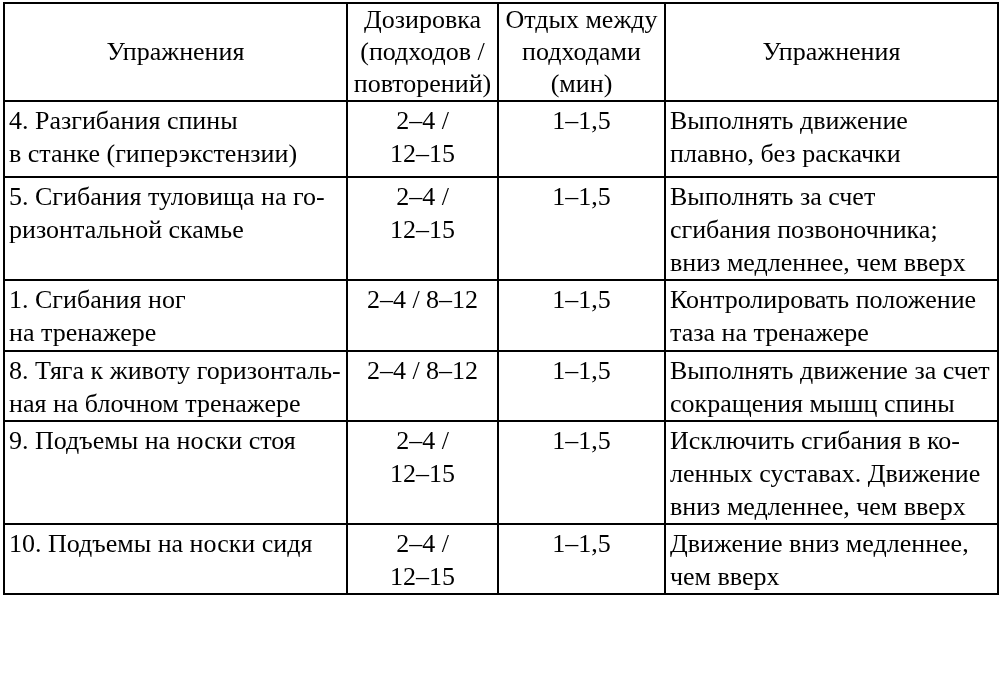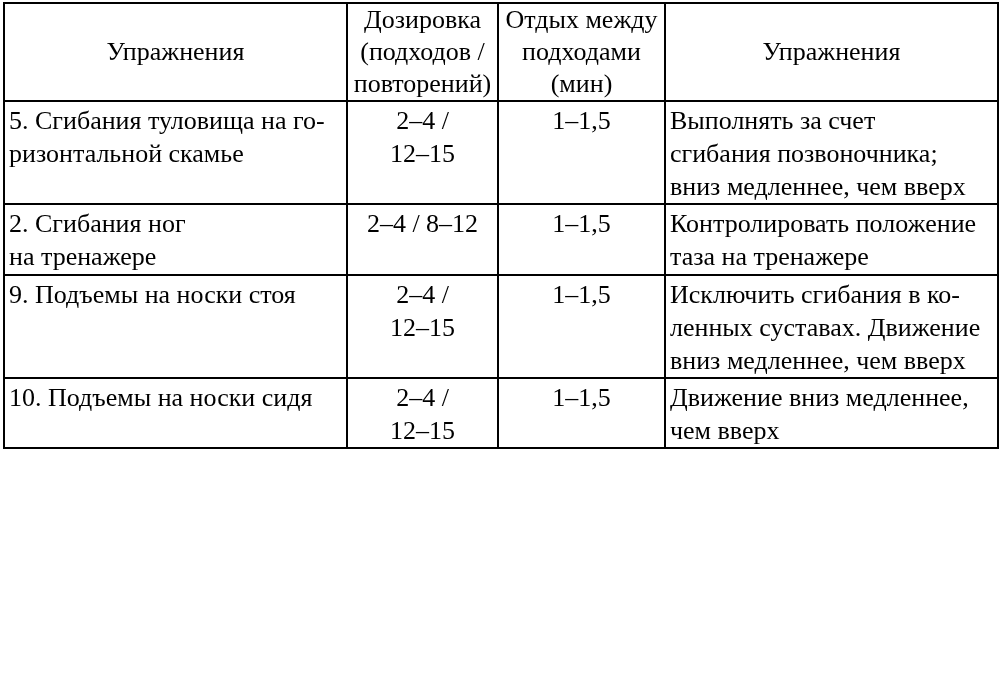--- a/index.html
+++ b/index.html
@@ -69,37 +69,54 @@
         <th>Дозировка
 (подходов /
 повторений)</th>
         <th>Отдых между
 подходами
 (мин)</th>
         <th>Упражнения</th>
       </tr>
     </thead>
     <tbody>
+      <tr style="height:76px;">
+        <td class="c-exercise">4. Разгибания спины
+в станке (гиперэкстензии)</td>
+        <td class="c-dosage">2–4 /
+12–15</td>
+        <td class="c-rest">1–1,5</td>
+        <td class="c-notes">Выполнять движение
+плавно, без раскачки</td>
+      </tr>
       <tr style="height:101px;">
         <td class="c-exercise">5. Сгибания туловища на го-
 ризонтальной скамье</td>
         <td class="c-dosage">2–4 /
 12–15</td>
         <td class="c-rest">1–1,5</td>
         <td class="c-notes">Выполнять за счет
 сгибания позвоночника;
 вниз медленнее, чем вверх</td>
       </tr>
       <tr style="height:71px;">
-        <td class="c-exercise">2. Сгибания ног
+        <td class="c-exercise">1. Сгибания ног
 на тренажере</td>
         <td class="c-dosage">2–4 / 8–12</td>
         <td class="c-rest">1–1,5</td>
         <td class="c-notes">Контролировать положение
 таза на тренажере</td>
+      </tr>
+      <tr style="height:70px;">
+        <td class="c-exercise">8. Тяга к животу горизонталь-
+ная на блочном тренажере</td>
+        <td class="c-dosage">2–4 / 8–12</td>
+        <td class="c-rest">1–1,5</td>
+        <td class="c-notes">Выполнять движение за счет
+сокращения мышц спины</td>
       </tr>
       <tr style="height:96px;padding-left:48px;">
         <td class="c-exercise">9. Подъемы на носки стоя</td>
         <td class="c-dosage">2–4 /
 12–15</td>
         <td class="c-rest">1–1,5</td>
         <td class="c-notes">Исключить сгибания в ко-
 ленных суставах. Движение
 вниз медленнее, чем вверх</td>
       </tr>

